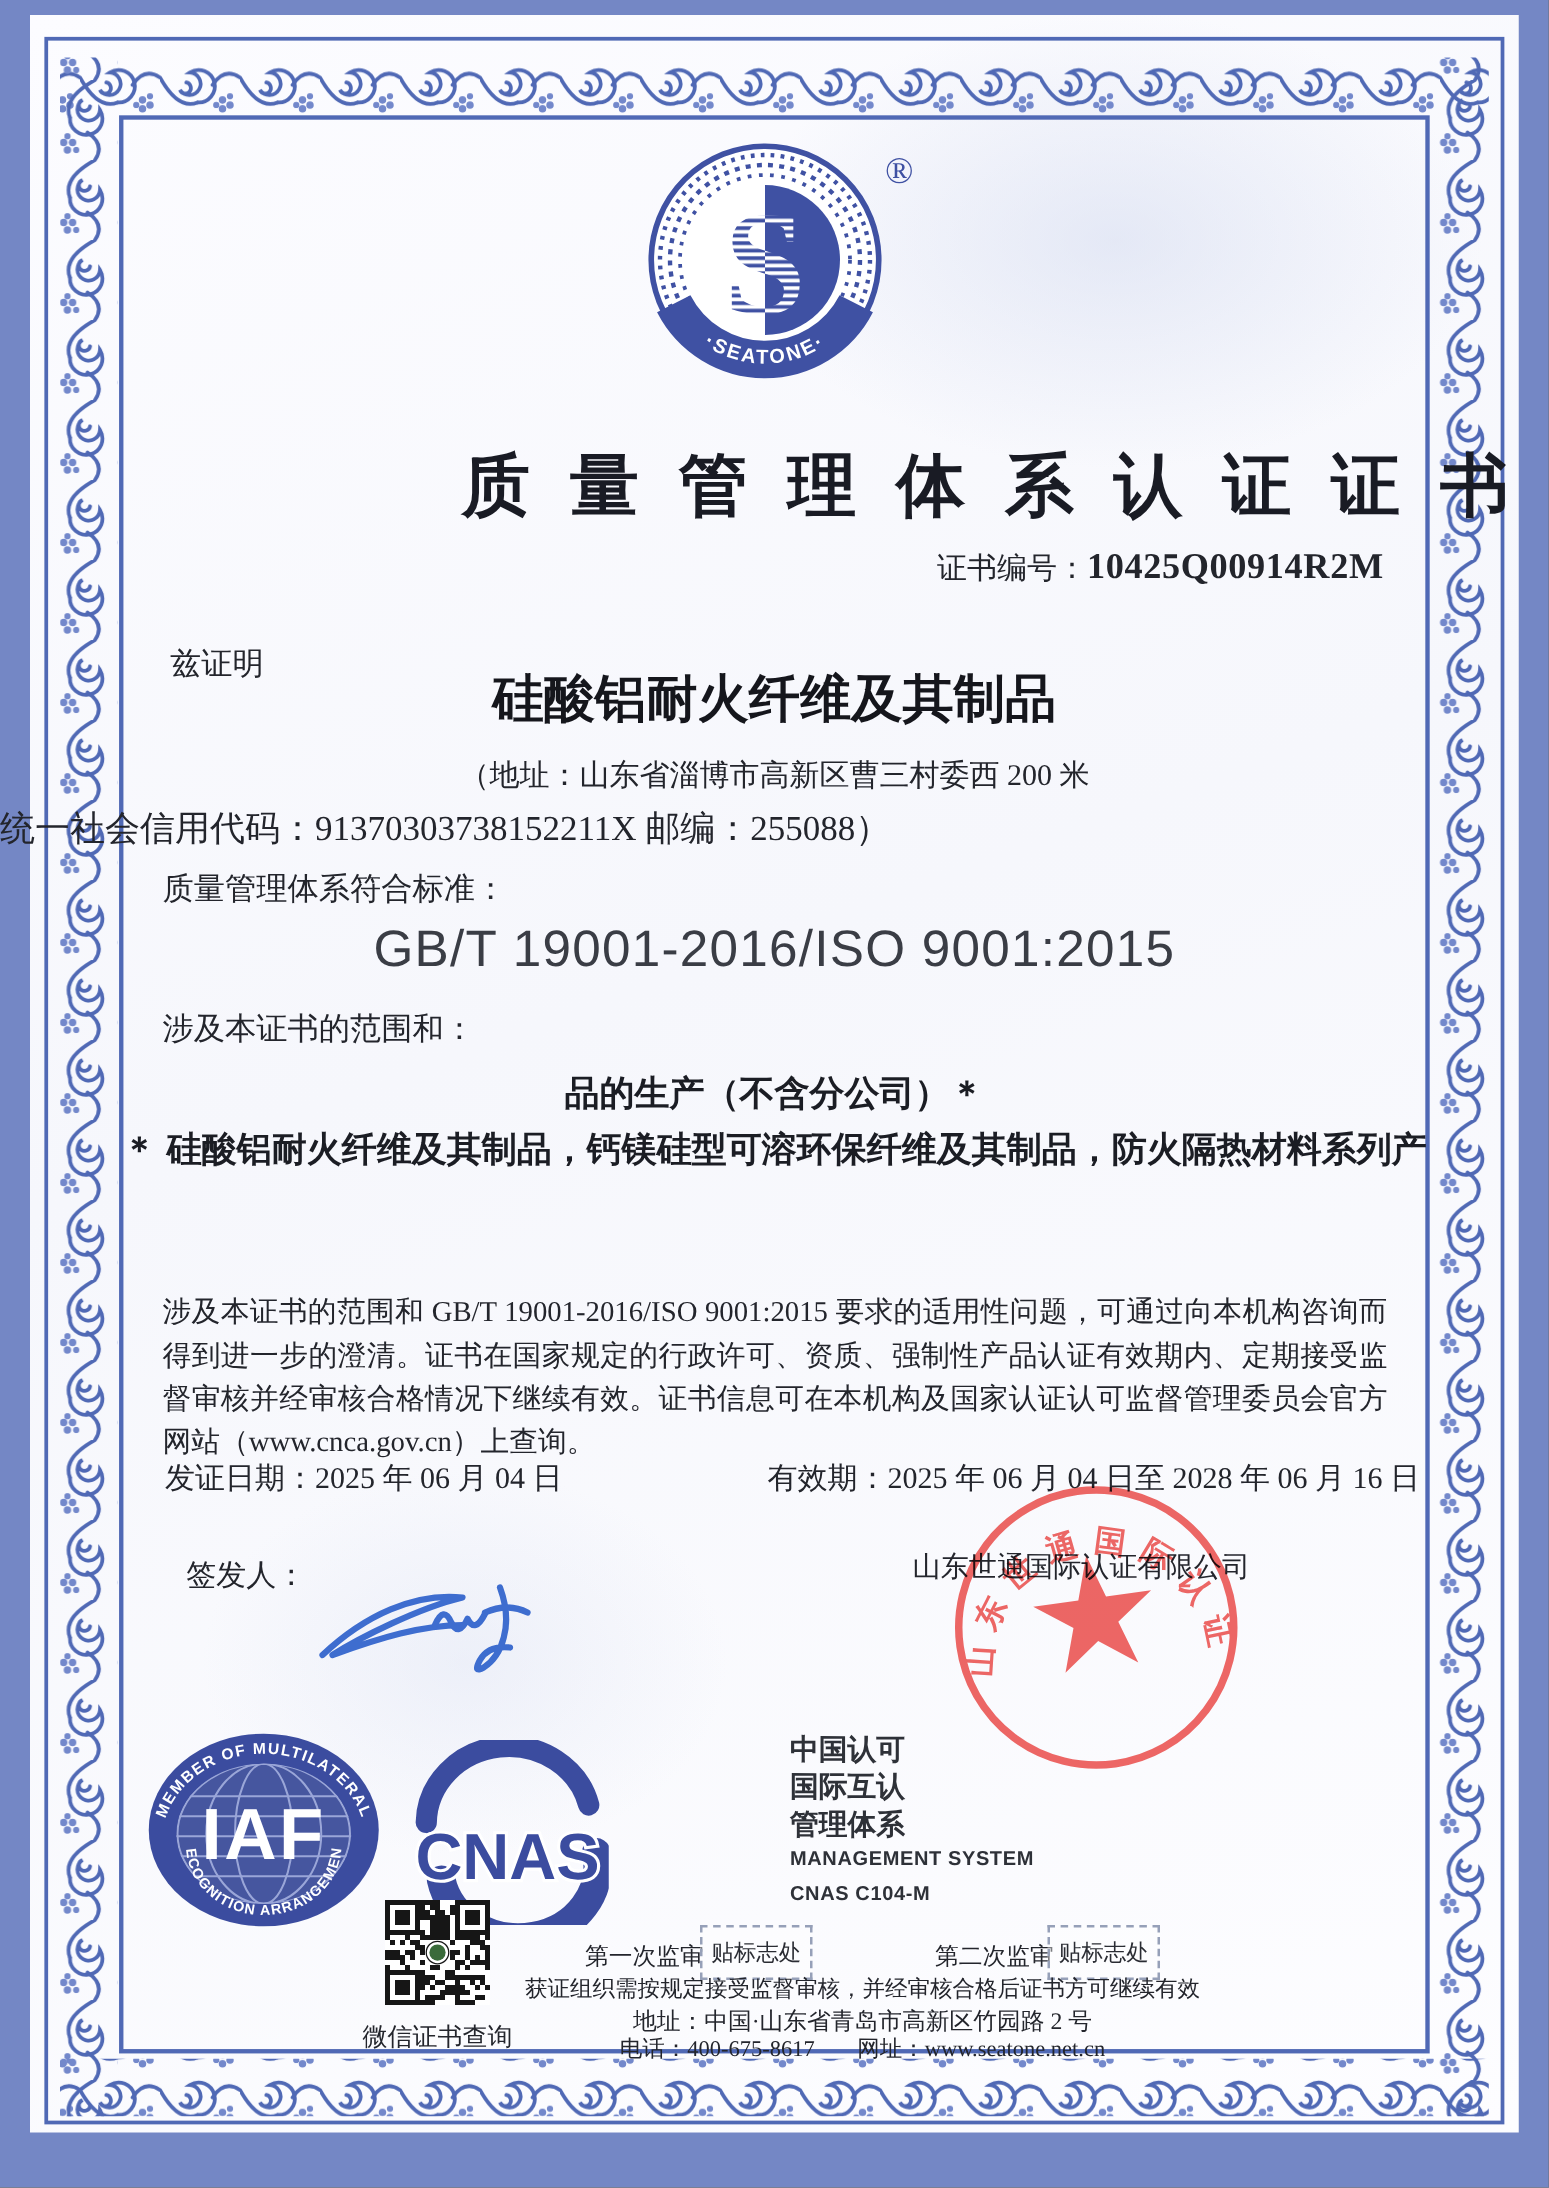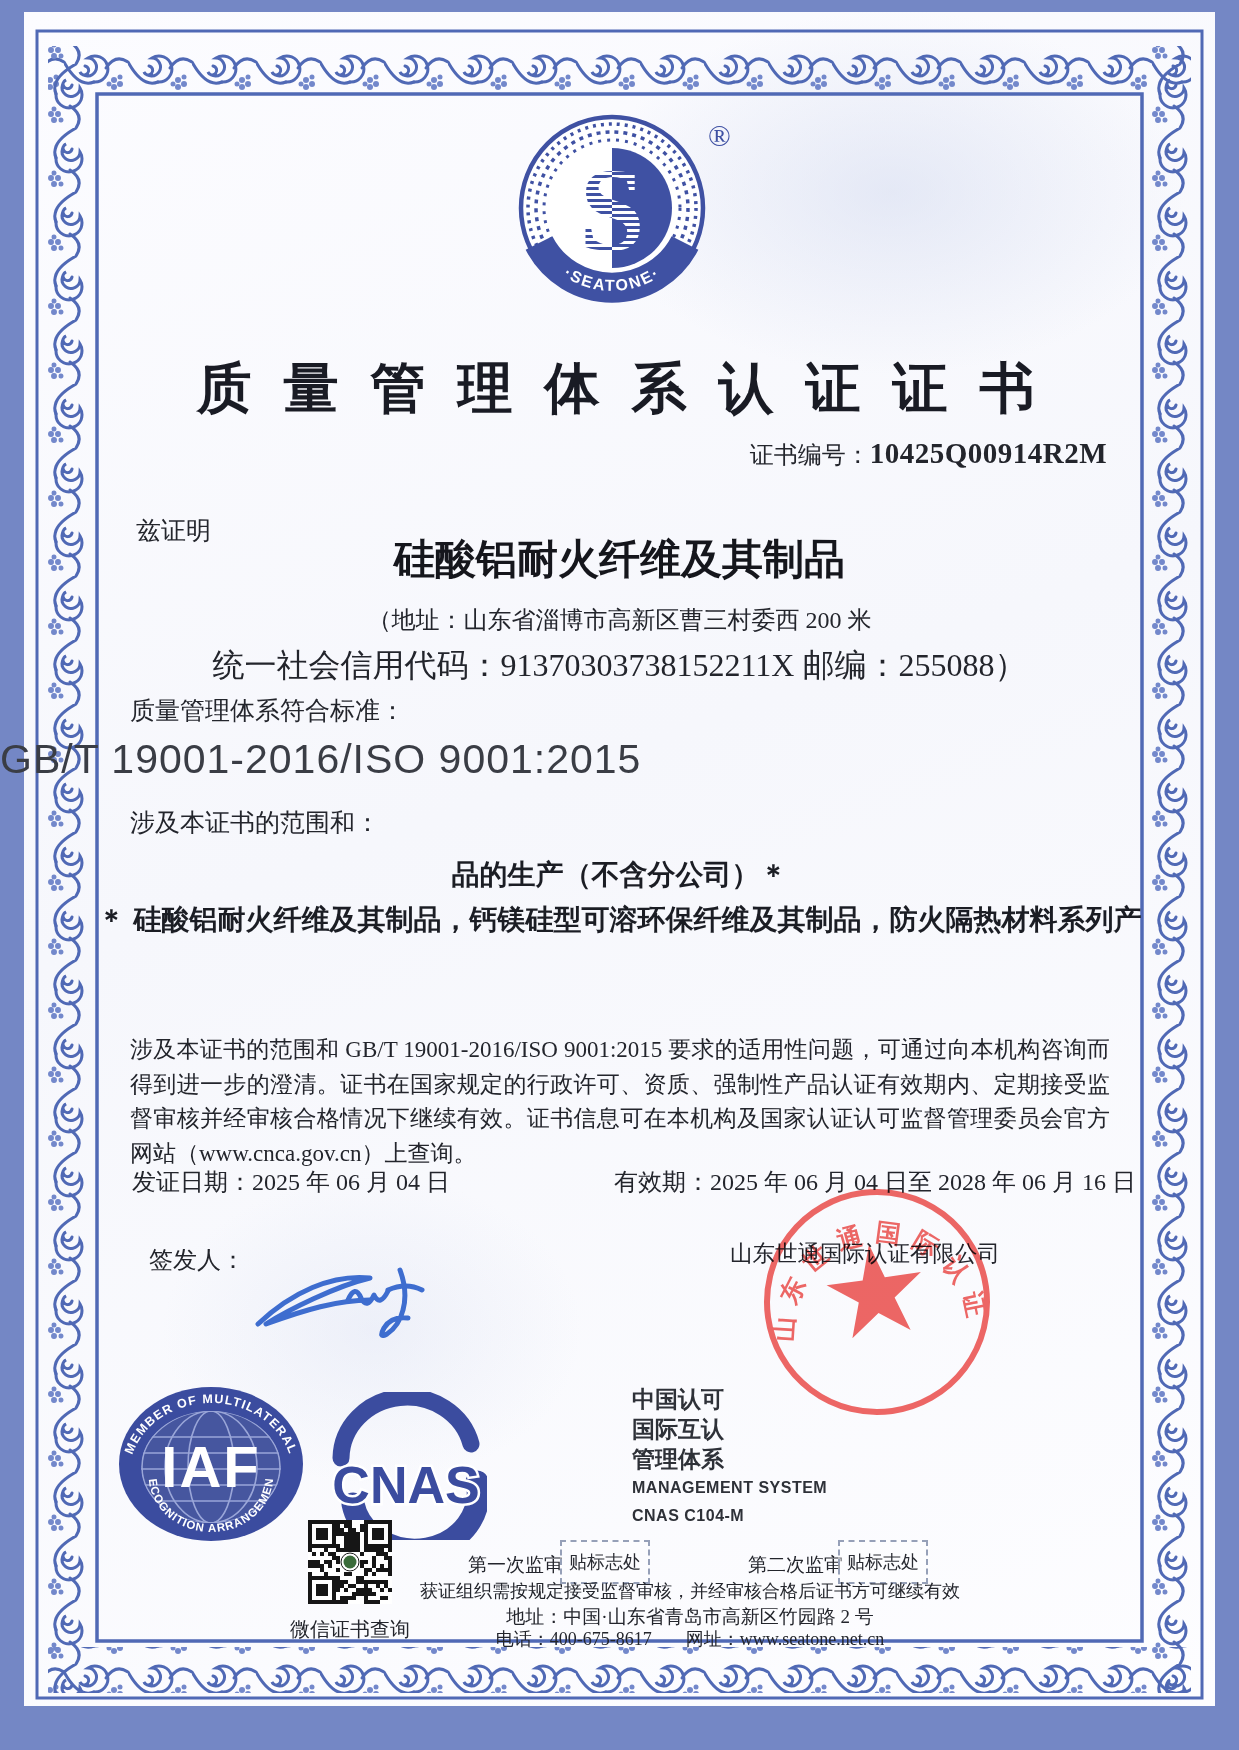--- a/index.html
+++ b/index.html
@@ -13,34 +13,34 @@
     position:absolute;left:24px;top:12px;width:1191px;height:1694px;
     background:linear-gradient(160deg,#fcfcff 0%,#f6f7fc 45%,#fdfdff 100%);
   }
   .wash1{position:absolute;left:0;top:0;width:100%;height:100%;pointer-events:none;
     background:radial-gradient(ellipse 420px 260px at 72% 11%,rgba(208,216,238,.5),rgba(208,216,238,0) 70%);}
   .wash2{position:absolute;left:0;top:0;width:100%;height:100%;pointer-events:none;
     background:radial-gradient(ellipse 300px 220px at 30% 76%,rgba(214,221,240,.35),rgba(214,221,240,0) 70%);}
   .border-svg{position:absolute;left:0;top:0;}
   .abs{position:absolute;}
   .title{
-    left:0;right:0;top:352px;text-align:center;
+    left:0;right:0;top:352px;text-align:right;
     font-size:55px;font-weight:700;letter-spacing:32px;padding-left:24px;
     color:#191b24;
   }
   .certno{right:132px;top:437px;display:flex;align-items:baseline;}
   .certno .lbl{font-size:24px;}
   .certno .num{font-size:29px;font-weight:700;letter-spacing:.5px;}
   .certify{left:136px;top:514px;font-size:25px;}
   .company{left:0;right:0;top:532px;text-align:center;font-size:41px;font-weight:700;
     font-family:"Liberation Sans","DejaVu Sans",sans-serif;color:#15161c;}
   .addr1{left:0;right:0;top:604px;text-align:center;font-size:24px;}
-  .addr2{left:0;right:0;top:644px;text-align:center;font-size:32px;}
+  .addr2{left:0;right:0;top:644px;text-align:left;font-size:28px;}
   .stdlabel{left:130px;top:694px;font-size:25px;}
-  .standard{left:0;right:0;top:736px;font-size:41px;color:#3a3d45;
+  .standard{left:0;right:0;top:736px;text-align:center;font-size:41px;color:#3a3d45;
     font-family:"Liberation Sans","DejaVu Sans",sans-serif;letter-spacing:1px;}
   .scopelabel{left:130px;top:806px;font-size:25px;}
   .scope{left:0;right:0;top:852px;text-align:center;font-size:28px;font-weight:700;
     line-height:45px;font-family:"Liberation Sans","DejaVu Sans",sans-serif;color:#1b1d24;}
   .legal{left:130px;top:1033px;width:980px;font-size:23px;line-height:34.5px;
     text-align:justify;color:#23252c;}
   .dateline .lbl,.dateline .val{font-size:24px;}
   .issue{left:132px;top:1166px;}
   .valid{left:614px;top:1166px;}
   .signer{left:149px;top:1244px;font-size:24px;}

